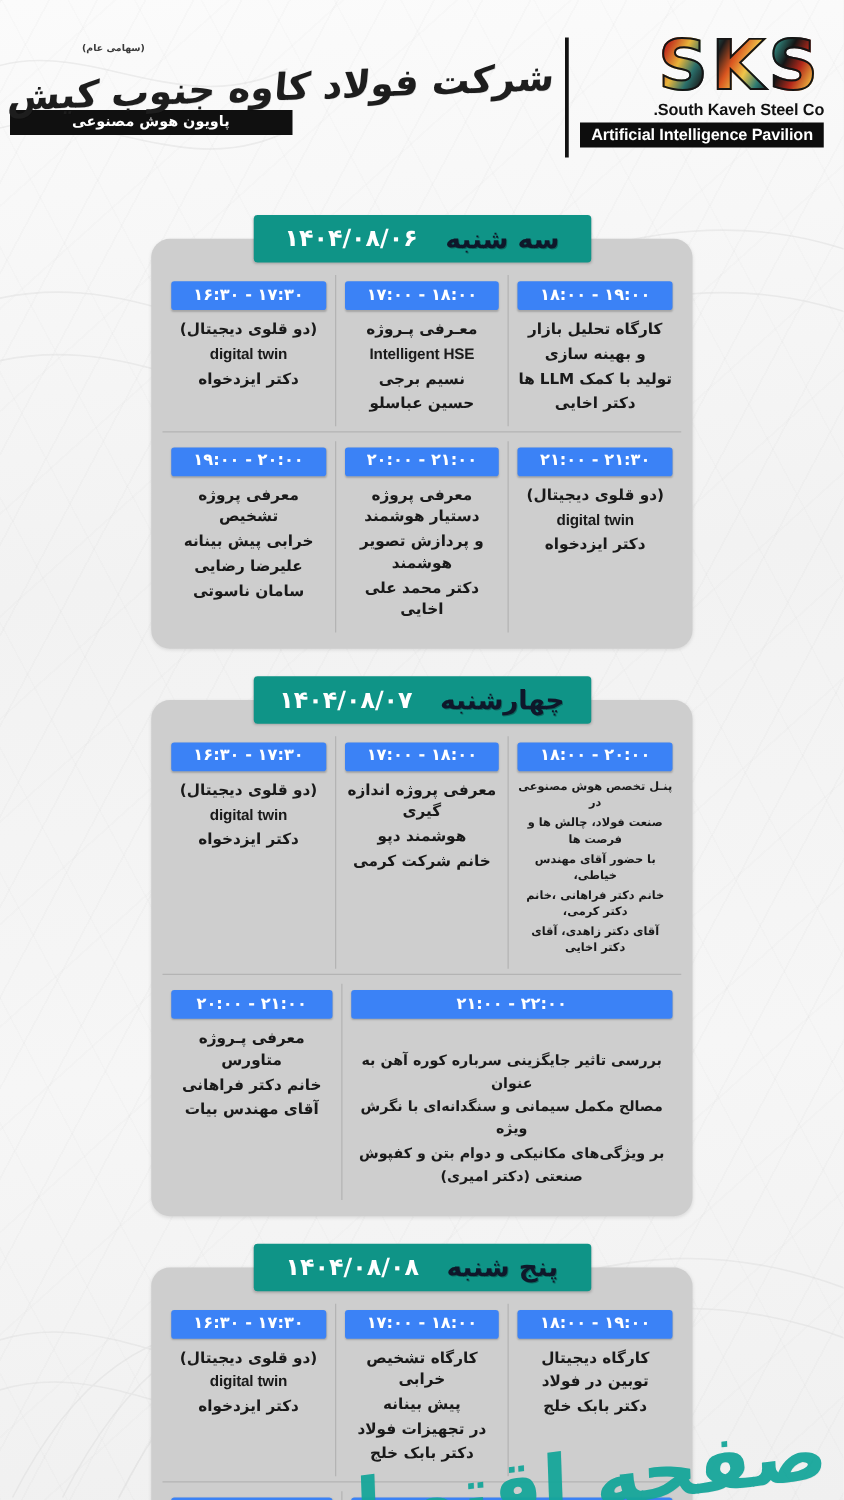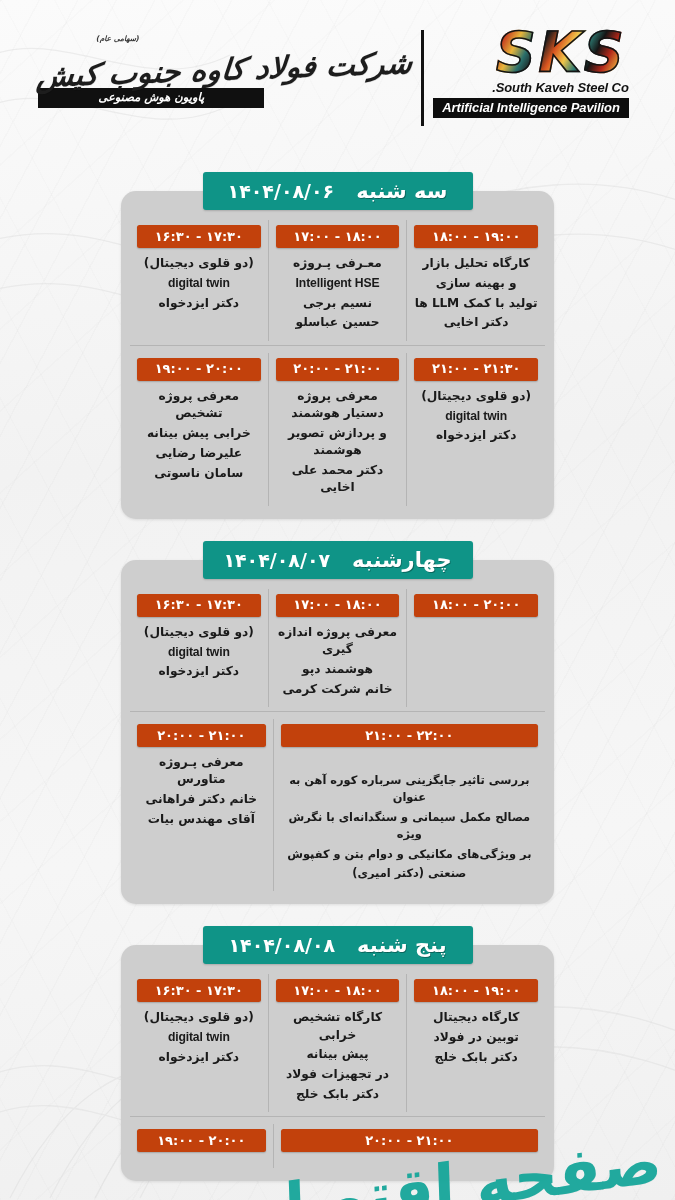--- a/index.html
+++ b/index.html
@@ -52,21 +52,20 @@
   
   .masthead {
     position: relative;
     height: 172px;
     padding: 26px 112px 0 104px;
     display: flex;
     flex-direction: row-reverse;
     align-items: flex-start;
     justify-content: center;
     gap: 0;
-    font-style: italic;
   }
 
   .brand-fa {
     display: flex;
     flex-direction: column;
     align-items: flex-end;
     padding-top: 8px;
     flex: 0 0 auto;
   }
   .brand-fa-sub {
@@ -169,21 +168,21 @@
     display: flex;
     flex-direction: row;
     align-items: center;
     justify-content: center;
     gap: 22px;
     box-shadow: 0 1px 2px rgba(0,0,0,0.18);
   }
   .day-name {
     font-size: 21px;
     font-weight: 800;
-    color: #ffffff;
+    color: #0f172a;
     text-shadow: 0.8px 0.8px 0 rgba(0,0,0,0.30);
     letter-spacing: -0.4px;
   }
   .day-date {
     font-size: 19px;
     font-weight: 700;
     color: #ffffff;
     letter-spacing: 0.6px;
     direction: ltr;
   }
@@ -208,21 +207,21 @@
     padding: 5px 7px 9px 7px;
     display: flex;
     flex-direction: column;
     align-items: center;
     text-align: center;
   }
   .cell + .cell { border-right: 1.6px solid #b4b4b4; }
   .cell.wide2 { flex: 2 1 0; gap: 18px; }
 
   .time-chip {
-    background: #c2410c;
+    background: #3b82f6;
     color: #ffffff;
     font-size: 13px;
     font-weight: 700;
     letter-spacing: 0.5px;
     padding: 3.5px 4px 4.5px 4px;
     border-radius: 2.5px;
     width: 100%;
     max-width: 140px;
     text-align: center;
     direction: ltr;
@@ -370,20 +369,27 @@
       </div>
       <div class="day-block">
         <div class="day-badge">
           <span class="day-name">چهارشنبه</span>
           <span class="day-date">۱۴۰۴/۰۸/۰۷</span>
         </div>
         <div class="day-card">
           <div class="row">
             <div class="cell dense">
               <div class="time-chip">۱۸:۰۰ - ۲۰:۰۰</div>
+              <div class="lines">
+                <div class="ln">پنـل تخصص هوش مصنوعی در</div>
+                <div class="ln">صنعت فولاد، چالش ها و فرصت ها</div>
+                <div class="ln">با حضور آقای مهندس خیاطی،</div>
+                <div class="ln">خانم دکتر فراهانی ،خانم دکتر کرمی،</div>
+                <div class="ln">آقای دکتر زاهدی، آقای دکتر اخایی</div>
+              </div>
             </div>
             <div class="cell">
               <div class="time-chip">۱۷:۰۰ - ۱۸:۰۰</div>
               <div class="lines">
                 <div class="ln">معرفی پروژه اندازه گیری</div>
                 <div class="ln">هوشمند دپو</div>
                 <div class="ln">خانم شرکت کرمی</div>
               </div>
             </div>
             <div class="cell">

